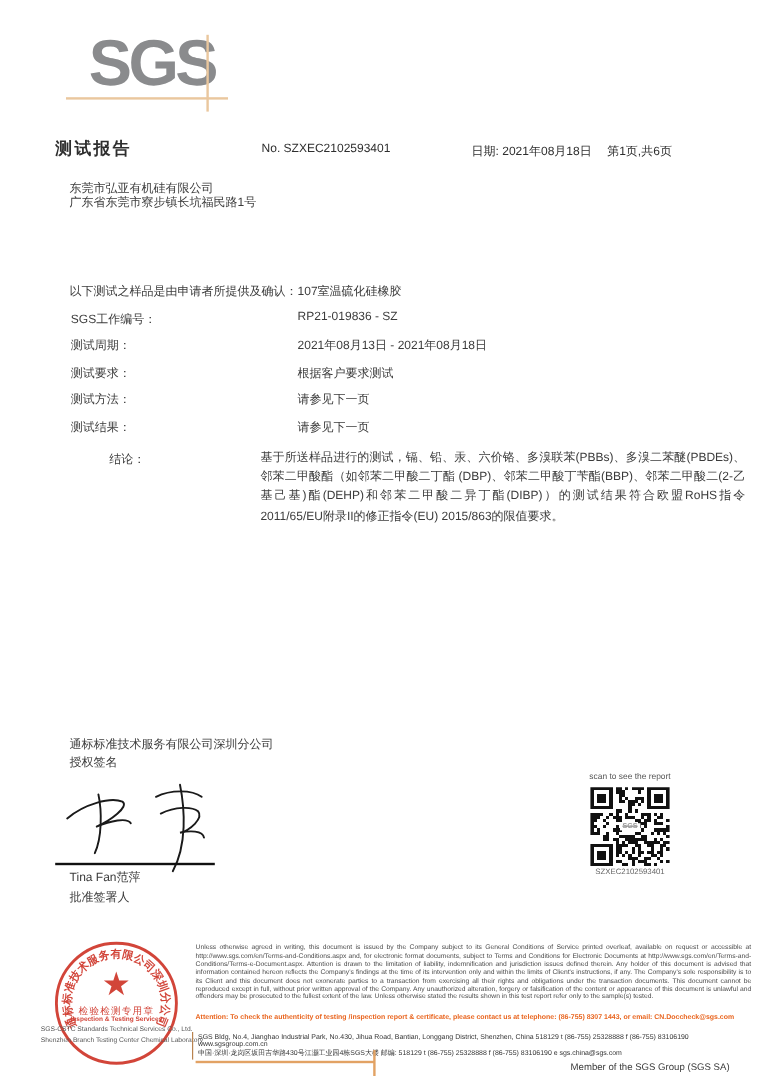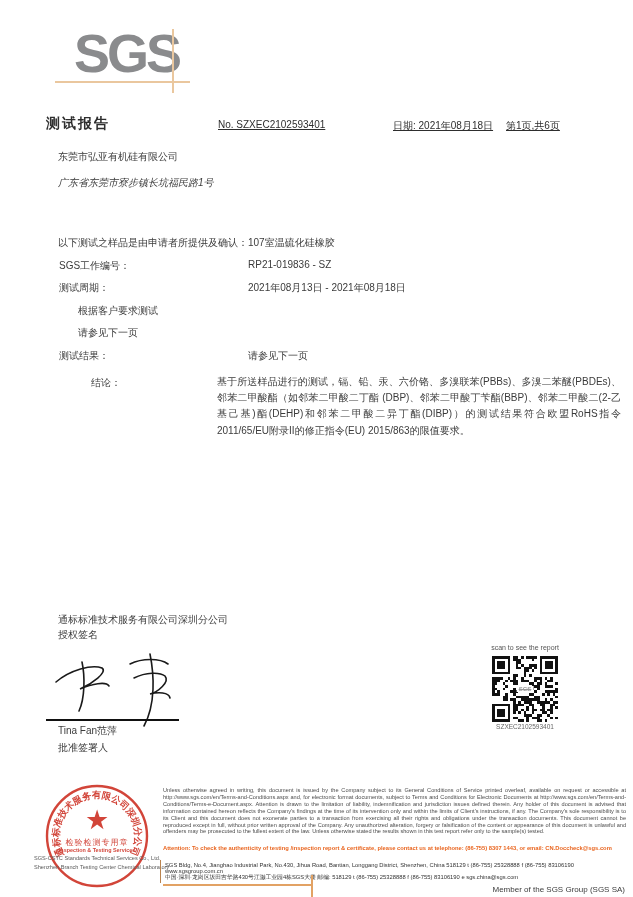--- a/index.html
+++ b/index.html
@@ -8,21 +8,21 @@
   .abs{position:absolute;margin-left:12px;}
 
   
   .logo-text{position:absolute;left:74px;top:26px;font-size:54px;font-weight:bold;
              color:#8a8b8d;letter-spacing:-3px;line-height:1;}
   .logo-hline{position:absolute;left:55px;top:81px;width:135px;height:2px;background:#eac79e;}
   .logo-vline{position:absolute;left:172px;top:29px;width:2px;height:64px;background:#eac79e;}
 
   
   .doc-title{position:absolute;left:46px;top:115px;font-size:14px;font-weight:bold;color:#2e2e2e;letter-spacing:2px;}
-  .hdr{position:absolute;top:119px;font-size:10px;color:#2e2e2e;text-decoration:underline;}
+  .hdr{position:absolute;top:119px;font-size:10px;color:#2e2e2e;}
 
   .line10{font-size:10px;color:#3b3b3b;}
 
   
   .detail-row{display:flex;height:22.4px;align-items:flex-start;}
   .detail-label{width:170px;font-size:10px;color:#3b3b3b;}
   .detail-value{font-size:10px;color:#3b3b3b;padding-left:19px;}
 
   .concl-text{position:absolute;left:217px;top:374px;width:404px;font-size:10px;
               line-height:16.2px;color:#3b3b3b;text-align:justify;}
@@ -55,56 +55,58 @@
   
   .legal{position:absolute;left:163px;top:787px;width:463px;font-size:5.6px;line-height:6.9px;
          color:#4c4c4c;text-align:justify;}
   .attention{position:absolute;left:163px;top:845px;width:463px;font-size:5.8px;line-height:7px;
              font-weight:bold;color:#e9651f;}
   .addr1{position:absolute;left:165px;top:862px;width:462px;font-size:5.8px;color:#333;}
   .addr2{position:absolute;left:165px;top:873px;width:462px;font-size:5.8px;color:#333;}
   .addr-div{position:absolute;left:160px;top:860px;width:1px;height:23px;background:#b9834f;}
   .foot-hline{position:absolute;left:163px;top:884px;width:149px;height:1.5px;background:#e2a264;}
   .foot-vline{position:absolute;left:311px;top:875px;width:1.5px;height:22px;background:#e2a264;}
-  .member{position:absolute;right:8px;top:885px;font-size:8px;color:#3b3b3b;}
+  .member{position:absolute;right:25px;top:885px;font-size:8px;color:#3b3b3b;}
 </style>
 </head>
 <body>
 
 <div class="page">
 
   <div>
     <div class="logo-text">SGS</div>
     <div class="logo-hline"></div>
     <div class="logo-vline"></div>
   </div>
 
   <div class="doc-title">测试报告</div>
   <div class="hdr" style="left:218px;">No. SZXEC2102593401</div>
   <div class="hdr" style="left:393px;text-align:right;">日期: 2021年08月18日</div>
   <div class="hdr" style="left:506px;">第1页,共6页</div>
 
   <div class="abs line10" style="left:46px;top:150px;">东莞市弘亚有机硅有限公司</div>
-  <div class="abs line10" style="left:46px;top:176px;font-style:italic;">广东省东莞市寮步镇长坑福民路1号</div>
+  <div class="abs line10" style="left:46px;top:162px;">广东省东莞市寮步镇长坑福民路1号</div>
 
   <div class="abs line10" style="left:46px;top:236px;">以下测试之样品是由申请者所提供及确认：107室温硫化硅橡胶</div>
 
   <div class="abs" style="left:47px;top:259px;">
     <div class="detail-row">
       <span class="detail-label">SGS工作编号：</span>
       <span class="detail-value">RP21-019836 - SZ</span>
     </div>
     <div class="detail-row">
       <span class="detail-label">测试周期：</span>
       <span class="detail-value">2021年08月13日 - 2021年08月18日</span>
     </div>
     <div class="detail-row">
+      <span class="detail-label">测试要求：</span>
       <span class="detail-value">根据客户要求测试</span>
     </div>
     <div class="detail-row">
+      <span class="detail-label">测试方法：</span>
       <span class="detail-value">请参见下一页</span>
     </div>
     <div class="detail-row">
       <span class="detail-label">测试结果：</span>
       <span class="detail-value">请参见下一页</span>
     </div>
   </div>
 
   <div class="abs line10" style="left:47px;top:376px;padding-left:32px;">结论：</div>
   <div class="concl-text">基于所送样品进行的测试，镉、铅、汞、六价铬、多溴联苯(PBBs)、多溴二苯醚(PBDEs)、邻苯二甲酸酯（如邻苯二甲酸二丁酯 (DBP)、邻苯二甲酸丁苄酯(BBP)、邻苯二甲酸二(2-乙基己基)酯(DEHP)和邻苯二甲酸二异丁酯(DIBP)）的测试结果符合欧盟RoHS指令2011/65/EU附录II的修正指令(EU) 2015/863的限值要求。</div>

